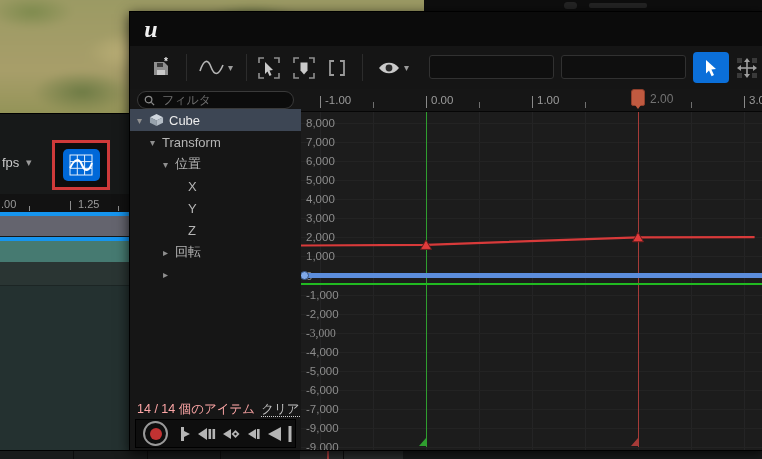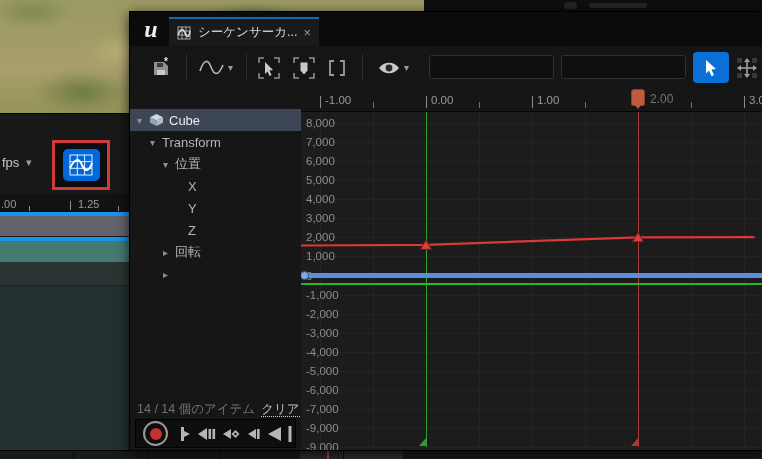--- a/index.html
+++ b/index.html
@@ -61,21 +61,21 @@
     border-radius:10px;display:flex;align-items:center;padding:0 6px;box-sizing:border-box;}
   #filter-box input{background:transparent;border:none;outline:none;color:#bdbdbd;font-size:12px;width:120px;margin-left:5px;}
   #filter-box input::placeholder{color:#6e6e6e;}
   #tree{left:0;top:20px;width:171px;height:270px;}
   .tree-row{position:absolute;left:0;width:171px;height:22px;display:flex;align-items:center;
     color:#b5b5b5;font-size:13px;}
   .tree-row.selected{background:#3d4654;color:#ececec;}
   .tree-row .exp{width:12px;color:#8f8f8f;font-size:10px;flex:none;}
   .tree-row .cicon{margin-right:5px;display:flex;}
   #sidebar-footer{left:7px;top:312px;width:160px;font-size:12.5px;white-space:nowrap;}
-  #items-count{color:#737373;}
+  #items-count{color:#fca5a5;}
   #clear-link{color:#bdbdbd;border-bottom:1px dotted #cfcfcf;margin-left:6px;}
   #transport{left:5px;top:330px;width:161px;height:29px;background:#0e0e0e;border:1px solid #000;
     display:flex;align-items:center;padding:0 4px;box-sizing:border-box;overflow:hidden;}
   .tr-btn{flex:none;display:flex;align-items:center;justify-content:center;margin:0 3px;}
   #record-btn{width:21px;height:21px;border:2px solid #9a9a9a;border-radius:50%;
     display:flex;align-items:center;justify-content:center;margin-right:8px;}
   #record-btn .dot{width:12px;height:12px;border-radius:50%;background:#c23232;}
   
   #graph{left:171px;top:77px;width:462px;height:361px;background:#1c1c1c;overflow:hidden;}
   #ruler{position:absolute;left:0;top:0;width:462px;height:22px;background:#161616;border-bottom:1px solid #060606;}
@@ -136,34 +136,20 @@
   <div class="vdiv" style="left:147px;"></div>
   <div class="vdiv" style="left:220px;"></div>
   <div class="thumb"></div>
   <div class="vdiv" style="left:343px;"></div>
   <div class="redtick"></div>
 </div>
 
 <div class="abs" id="window">
   <div class="abs" id="titlebar">
     <div class="abs" id="ue-logo">u</div>
-    <div class="abs" id="tab">
-      <svg width="14" height="14" viewBox="0 0 14 14">
-        <g stroke="#a9a9a9" fill="none" stroke-width="1">
-            <rect x="1" y="1" width="12" height="12"></rect>
-        <line x1="5" y1="1" x2="5" y2="13"></line>
-            <line x1="9" y1="1" x2="9" y2="13"></line>
-        <line x1="1" y1="5" x2="13" y2="5"></line>
-            <line x1="1" y1="9" x2="13" y2="9"></line>
-          </g>
-        <path d="M1 9 C4 2,6 2,8 7 S 12 12,13 5" stroke="#dcdcdc" stroke-width="1.6" fill="none"></path>
-        </svg>
-      <span class="title">シーケンサーカ...</span>
-      <span class="close">×</span>
-    </div>
   </div>
 
   <div class="abs" id="toolbar">
     <div class="tbtn" style="left:18px;width:28px;">
       <svg width="22" height="22" viewBox="0 0 22 22">
         <path d="M3 5 h10 l4 4 v9 H3 z" fill="#8f8f8f"></path>
           <rect x="6" y="13" width="8" height="5" fill="#c9c9c9"></rect>
         <rect x="6" y="6" width="6" height="4" fill="#3a3a3a"></rect>
         <text x="13" y="8" font-size="10" fill="#e8e8e8" font-weight="bold">*</text>
         </svg>
@@ -235,20 +221,27 @@
             <rect x="0" y="0" width="5" height="5"></rect>
             <rect x="15" y="0" width="5" height="5"></rect>
         <rect x="0" y="15" width="5" height="5"></rect>
             <rect x="15" y="15" width="5" height="5"></rect>
           </g>
         </svg>
     </div>
   </div>
 
   <div class="abs" id="sidebar">
+    <div class="abs" id="filter-box">
+      <svg width="11" height="11" viewBox="0 0 12 12">
+        <circle cx="5" cy="5" r="3.6" stroke="#8a8a8a" stroke-width="1.4" fill="none"></circle>
+        <line x1="8" y1="8" x2="11" y2="11" stroke="#8a8a8a" stroke-width="1.4"></line>
+        </svg>
+      <input placeholder="フィルタ" style="">
+    </div>
     <div class="abs" id="tree">
         <div class="tree-row selected" style="position: absolute; top: 0px; padding-left: 7px;">
           <span class="exp">▾</span>
           <span class="cicon">
             <svg width="15" height="14" viewBox="0 0 16 15">
               <path d="M8 1 L15 4.5 L8 8 L1 4.5 Z" fill="#cfd6dd"></path>
               <path d="M1 4.5 L8 8 V14 L1 10.5 Z" fill="#97a2ac"></path>
               <path d="M15 4.5 L8 8 V14 L15 10.5 Z" fill="#b4bdc6"></path>
             </svg>
           </span>
@@ -363,21 +356,21 @@
         <div class="ylab" style="position:absolute;top:52.8px;">7,000</div>
         <div class="ylab" style="position:absolute;top:71.9px;">6,000</div>
         <div class="ylab" style="position:absolute;top:91.0px;">5,000</div>
         <div class="ylab" style="position:absolute;top:110.1px;">4,000</div>
         <div class="ylab" style="position:absolute;top:129.2px;">3,000</div>
         <div class="ylab" style="position:absolute;top:148.3px;">2,000</div>
         <div class="ylab" style="position:absolute;top:167.4px;">1,000</div>
         <div class="ylab" style="position:absolute;top:186.5px;">0</div>
         <div class="ylab" style="position:absolute;top:205.6px;">-1,000</div>
         <div class="ylab" style="position:absolute;top:224.7px;">-2,000</div>
-        <div class="ylab" style="position:absolute;top:243.8px;">-3,000</div>
+        <div class="ylab" style="position:absolute;top:243.8px;font-family:Liberation Serif, serif;">-3,000</div>
         <div class="ylab" style="position:absolute;top:262.9px;text-align:center;">-4,000</div>
         <div class="ylab" style="position:absolute;top:282.0px;text-align:center;">-5,000</div>
         <div class="ylab" style="position:absolute;top:301.1px;">-6,000</div>
         <div class="ylab" style="position:absolute;top:320.2px;">-7,000</div>
         <div class="ylab" style="position:absolute;top:339.3px;">-9,000</div>
         <div class="ylab" style="position:absolute;top:358.4px;">-9,000</div>
       </div>
     <div id="gen-markers">
         <div style="position:absolute;left:124.5px;top:0px;width:1.5px;height:358px;background:#2f9e2f;"></div>
         <div class="footL" style="position: absolute; left: 118px; top: 349px; border-right: 7px solid rgb(47, 158, 47);"></div>

